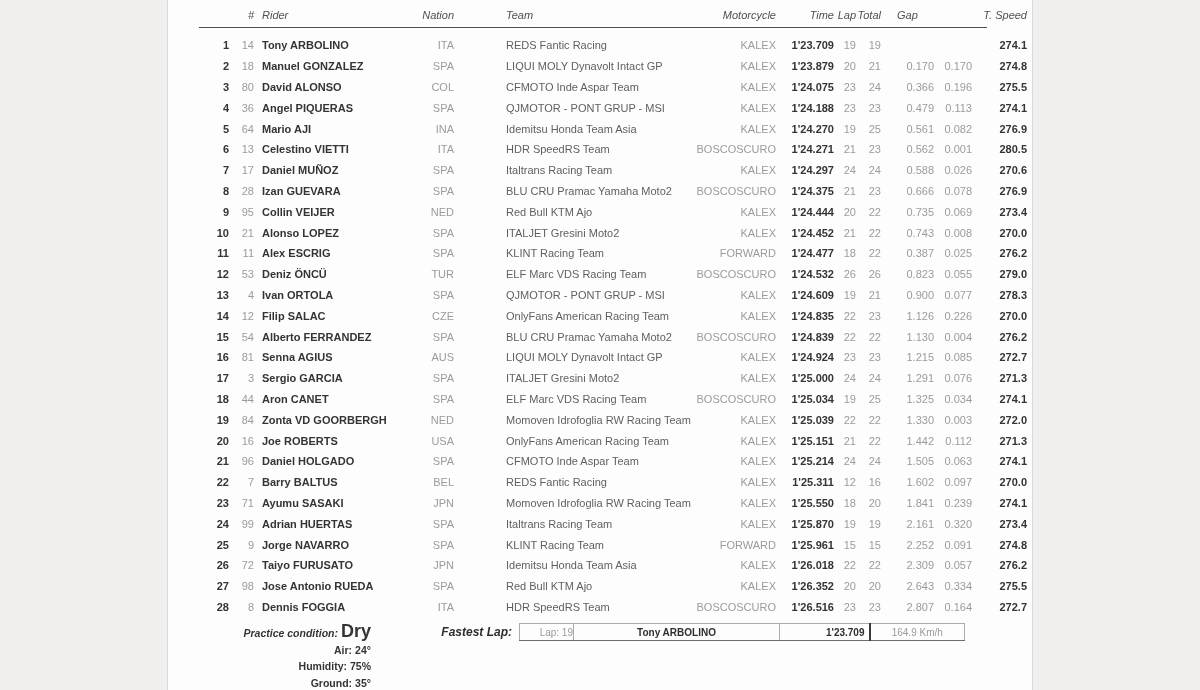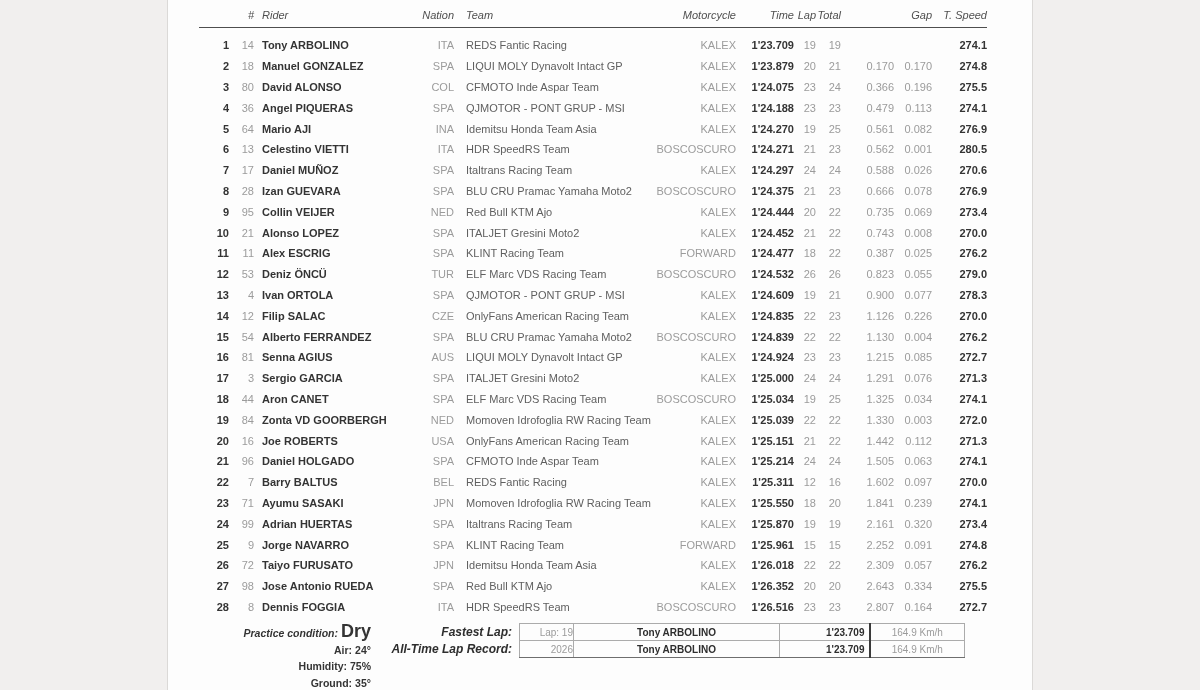--- a/index.html
+++ b/index.html
@@ -26,27 +26,27 @@
     white-space:nowrap;
   }
   .tbody { padding-top:7px; }
   .row {
     display:flex; align-items:center;
     height:20.8px; font-size:11px; white-space:nowrap;
   }
   .c { flex:0 0 auto; overflow:visible; }
   .r { text-align:right; }
   .l { text-align:left; }
-  .ctr { text-align:right; }
+  .ctr { text-align:left;padding-left:16px; }
   .w-posnum { width:55px; }
   .w-pos    { width:30px; }
   .w-num    { width:25px; }
   .w-rider  { width:165px; padding-left:8px; }
   .w-nation { width:35px; }
-  .w-team   { width:195px; padding-left:12px; }
+  .w-team   { width:195px; padding-left:12px;margin-left:40px; }
   .w-moto   { width:87px; }
   .w-time   { width:58px; }
   .w-lap    { width:22px; }
   .w-total  { width:25px; }
   .w-gap1   { width:53px; }
   .w-gap2   { width:38px; }
   .w-speed  { width:55px; }
   .w-gaphdr { width:91px; }
   .bold-dark { font-weight:bold; color:#343434; }
   .gray  { color:#9b9b9b; }
@@ -538,26 +538,19 @@
         <tbody>
     <tr>
       <td class="rec-label">Fastest Lap:</td>
       <td class="rec-cell rec-lap">Lap: 19</td>
       <td class="rec-cell rec-name">Tony ARBOLINO</td>
       <td class="rec-cell rec-time">1'23.709</td>
       <td class="rec-cell rec-speed">164.9 Km/h</td>
     </tr>
 
 
-    <tr>
-      <td class="rec-label">All-Time Lap Record:</td>
-      <td class="rec-cell rec-lap">2026</td>
-      <td class="rec-cell rec-name">Tony ARBOLINO</td>
-      <td class="rec-cell rec-time">1'23.709</td>
-      <td class="rec-cell rec-speed">164.9 Km/h</td>
-    </tr>
   </tbody>
       </table>
     </div>
 
   </div>
 
 </div>
 
 </body></html>

